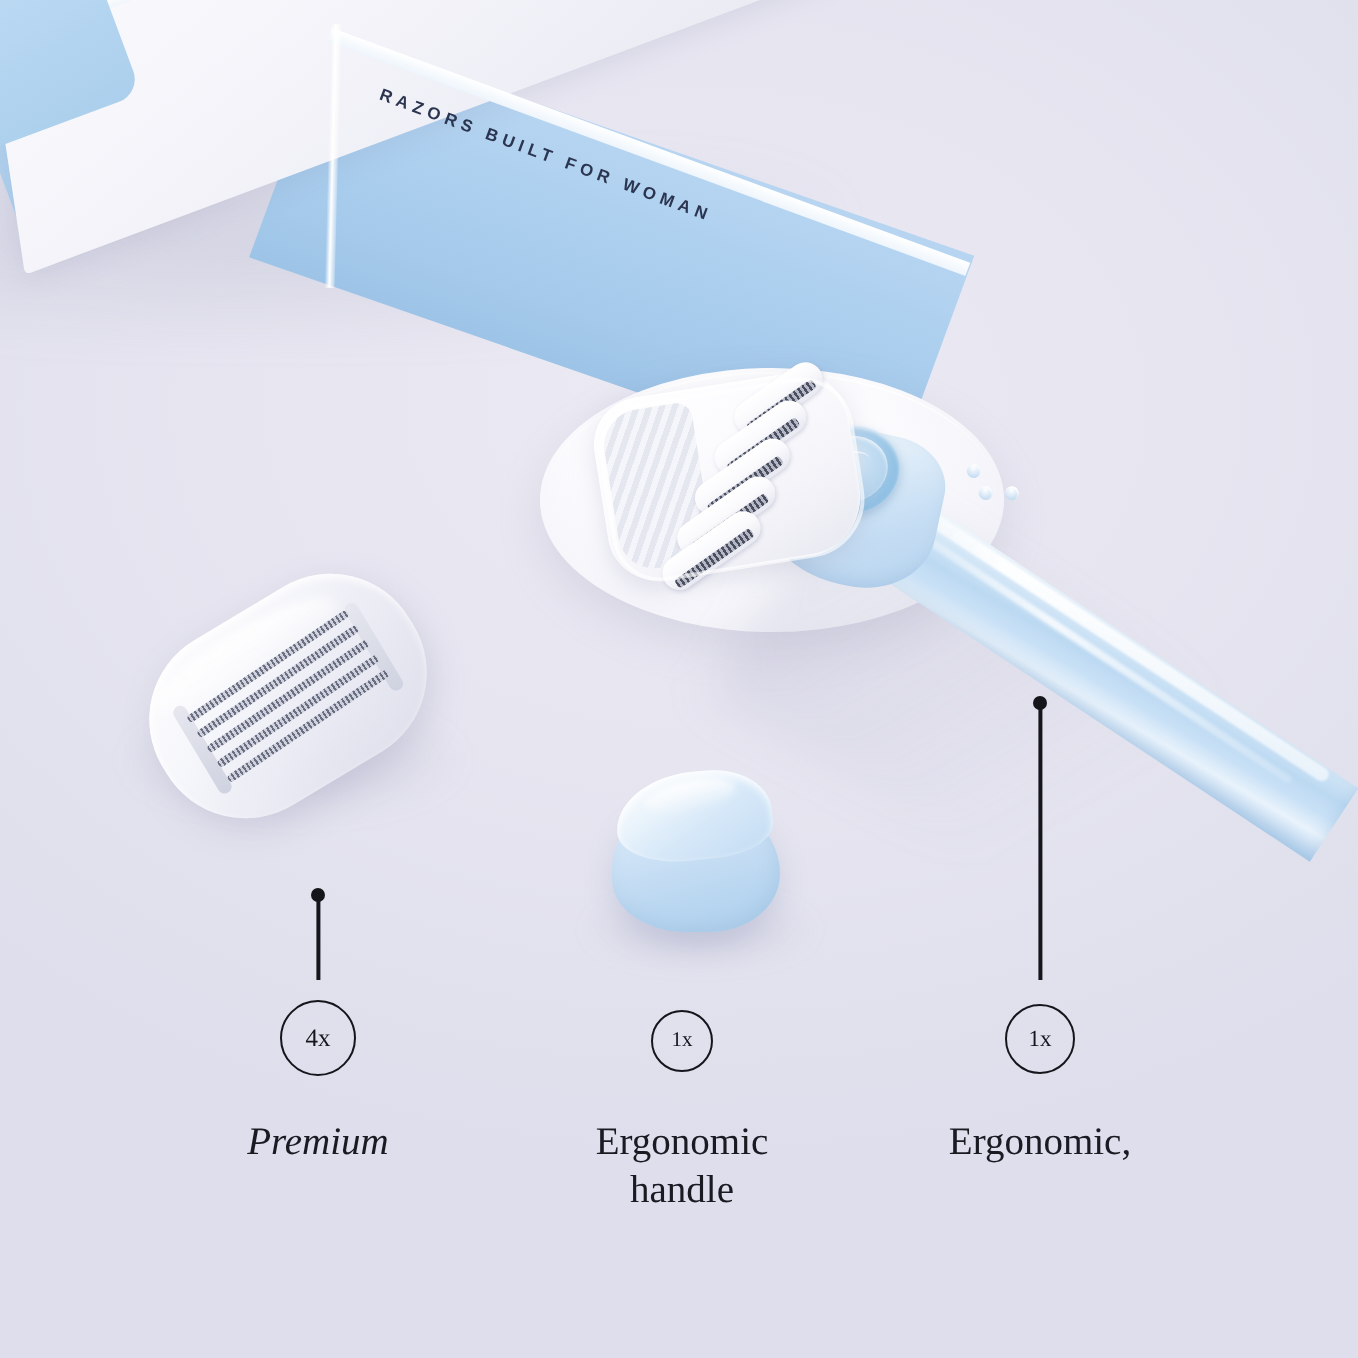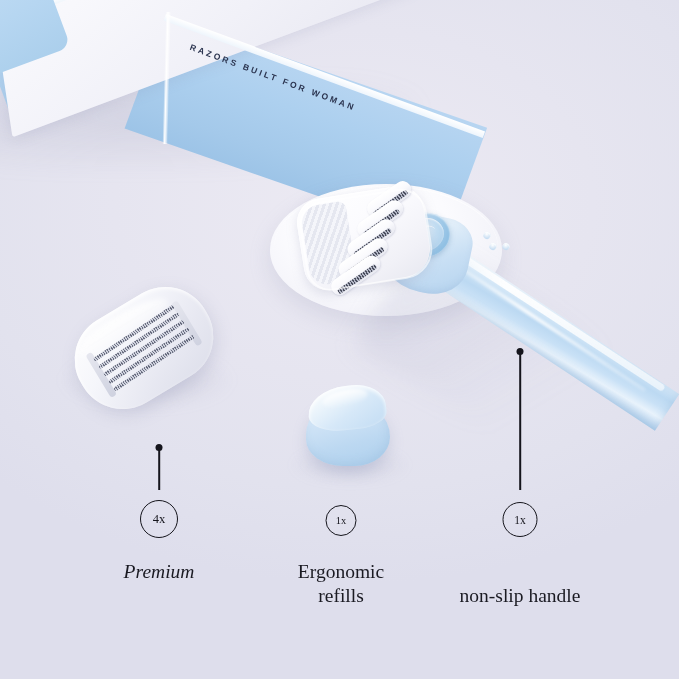--- a/index.html
+++ b/index.html
@@ -419,24 +419,24 @@
 
     <div class="callout" id="c1">
       <div class="leader-dot"></div>
       <div class="leader"></div>
       <div class="qty-circle">4x</div>
       <div class="callout-label"><span>Premium</span><br></div>
     </div>
 
     <div class="callout" id="c2">
       <div class="qty-circle">1x</div>
-      <div class="callout-label"><span>Ergonomic</span><br><span>refills</span></div>
+      <div class="callout-label"><span>Ergonomic</span><br><span>handle</span></div>
     </div>
 
     <div class="callout" id="c3">
       <div class="leader-dot"></div>
       <div class="leader"></div>
       <div class="qty-circle">1x</div>
-      <div class="callout-label"><br><span>non-slip handle</span></div>
+      <div class="callout-label"><span>Ergonomic,</span><br></div>
     </div>
 
   </div>
 </div>
 
 </body></html>

